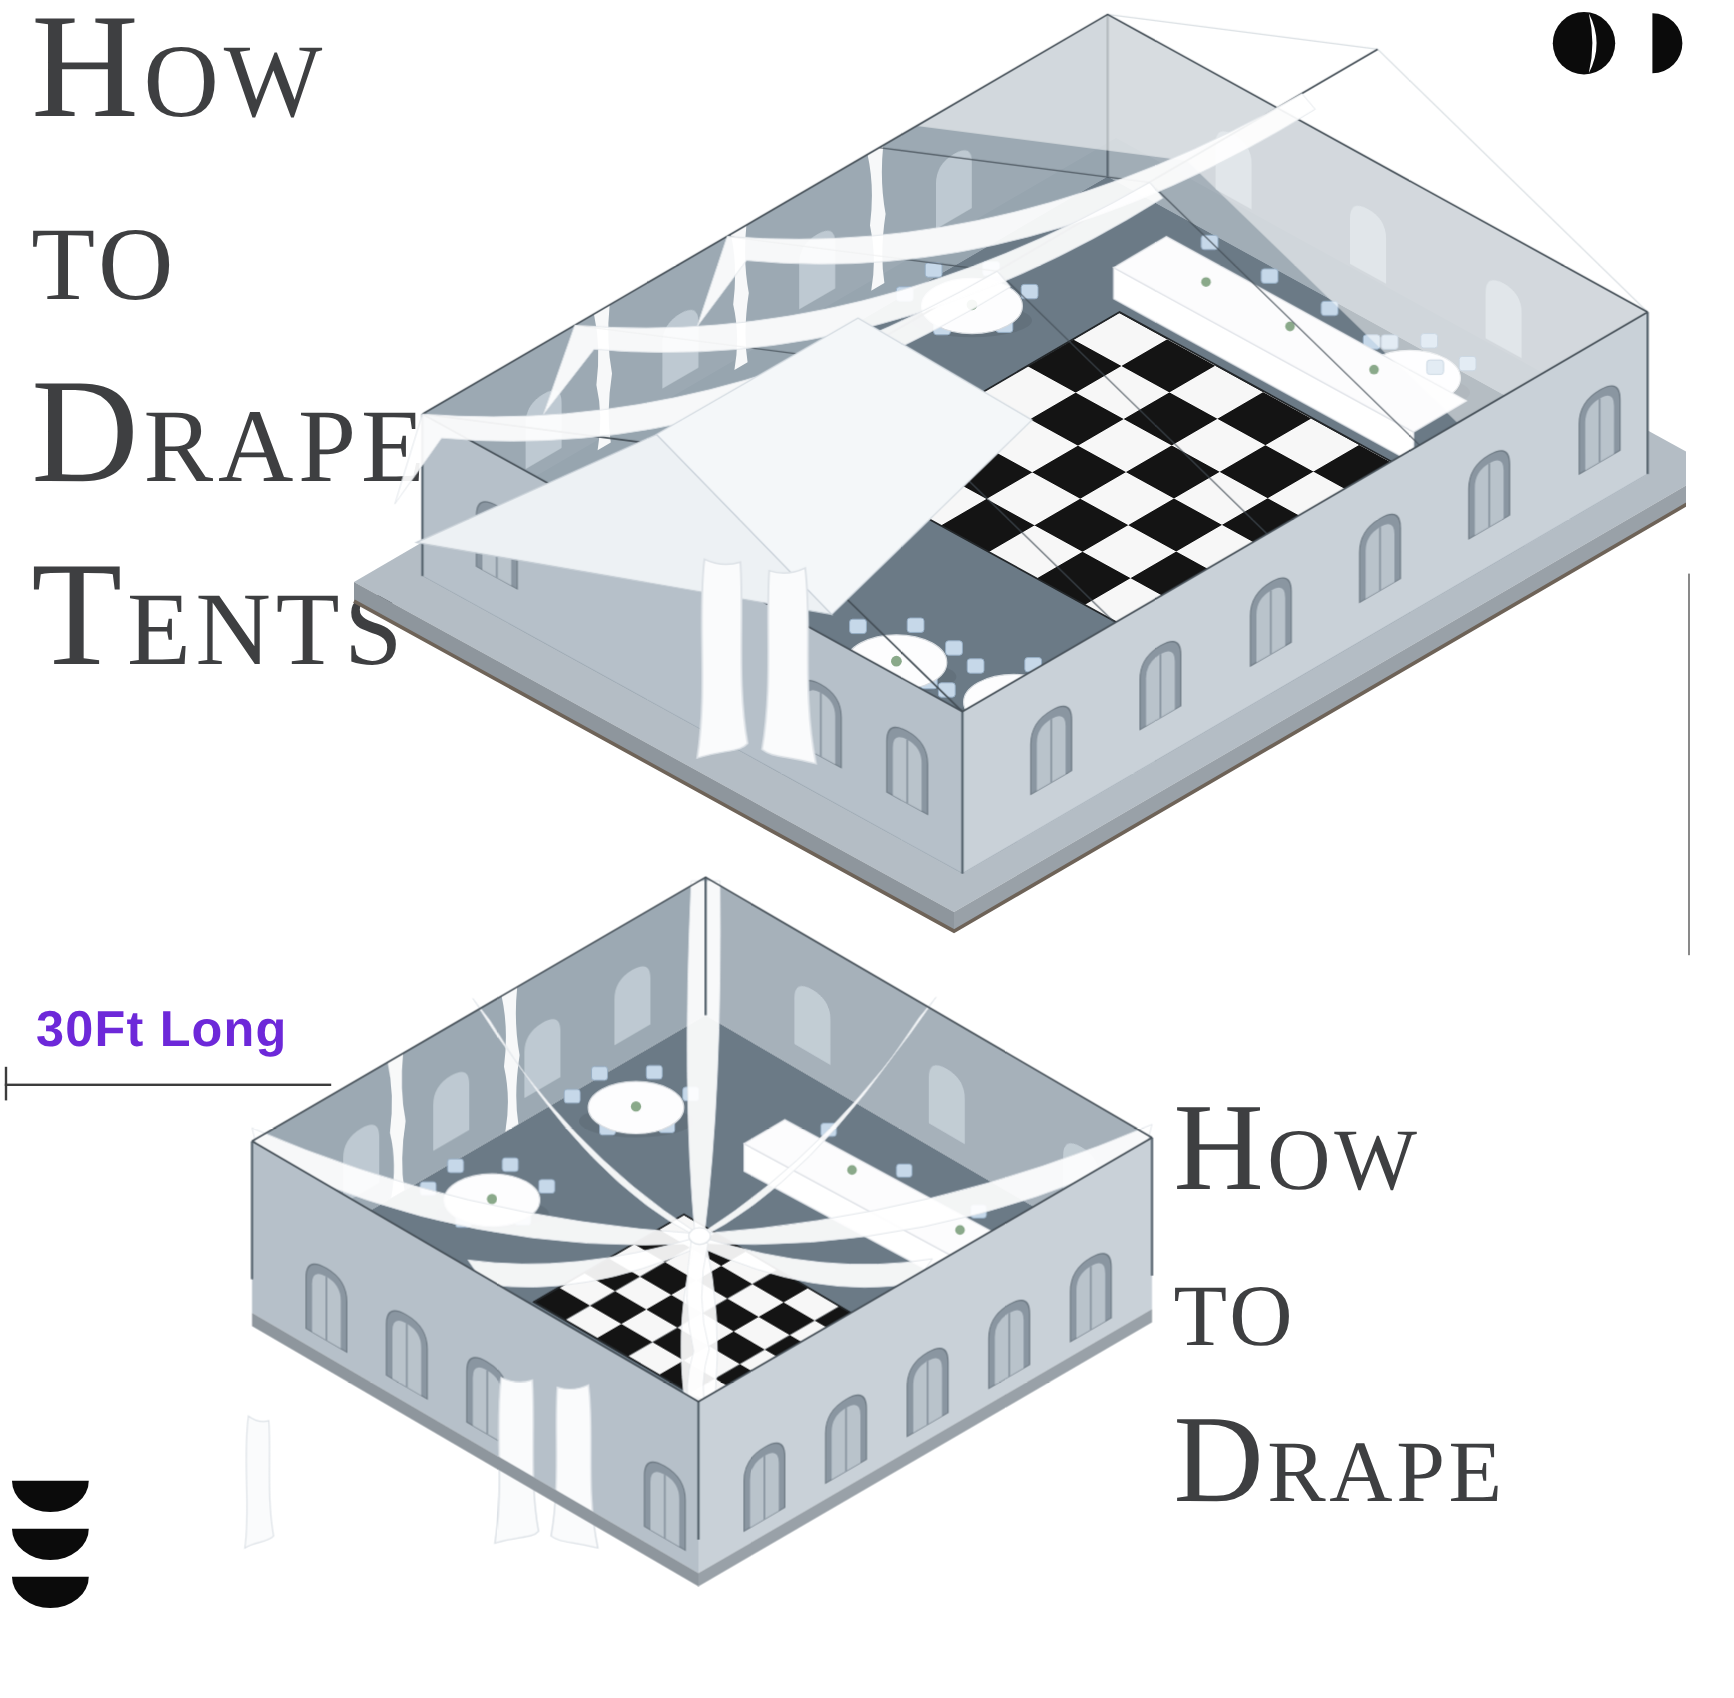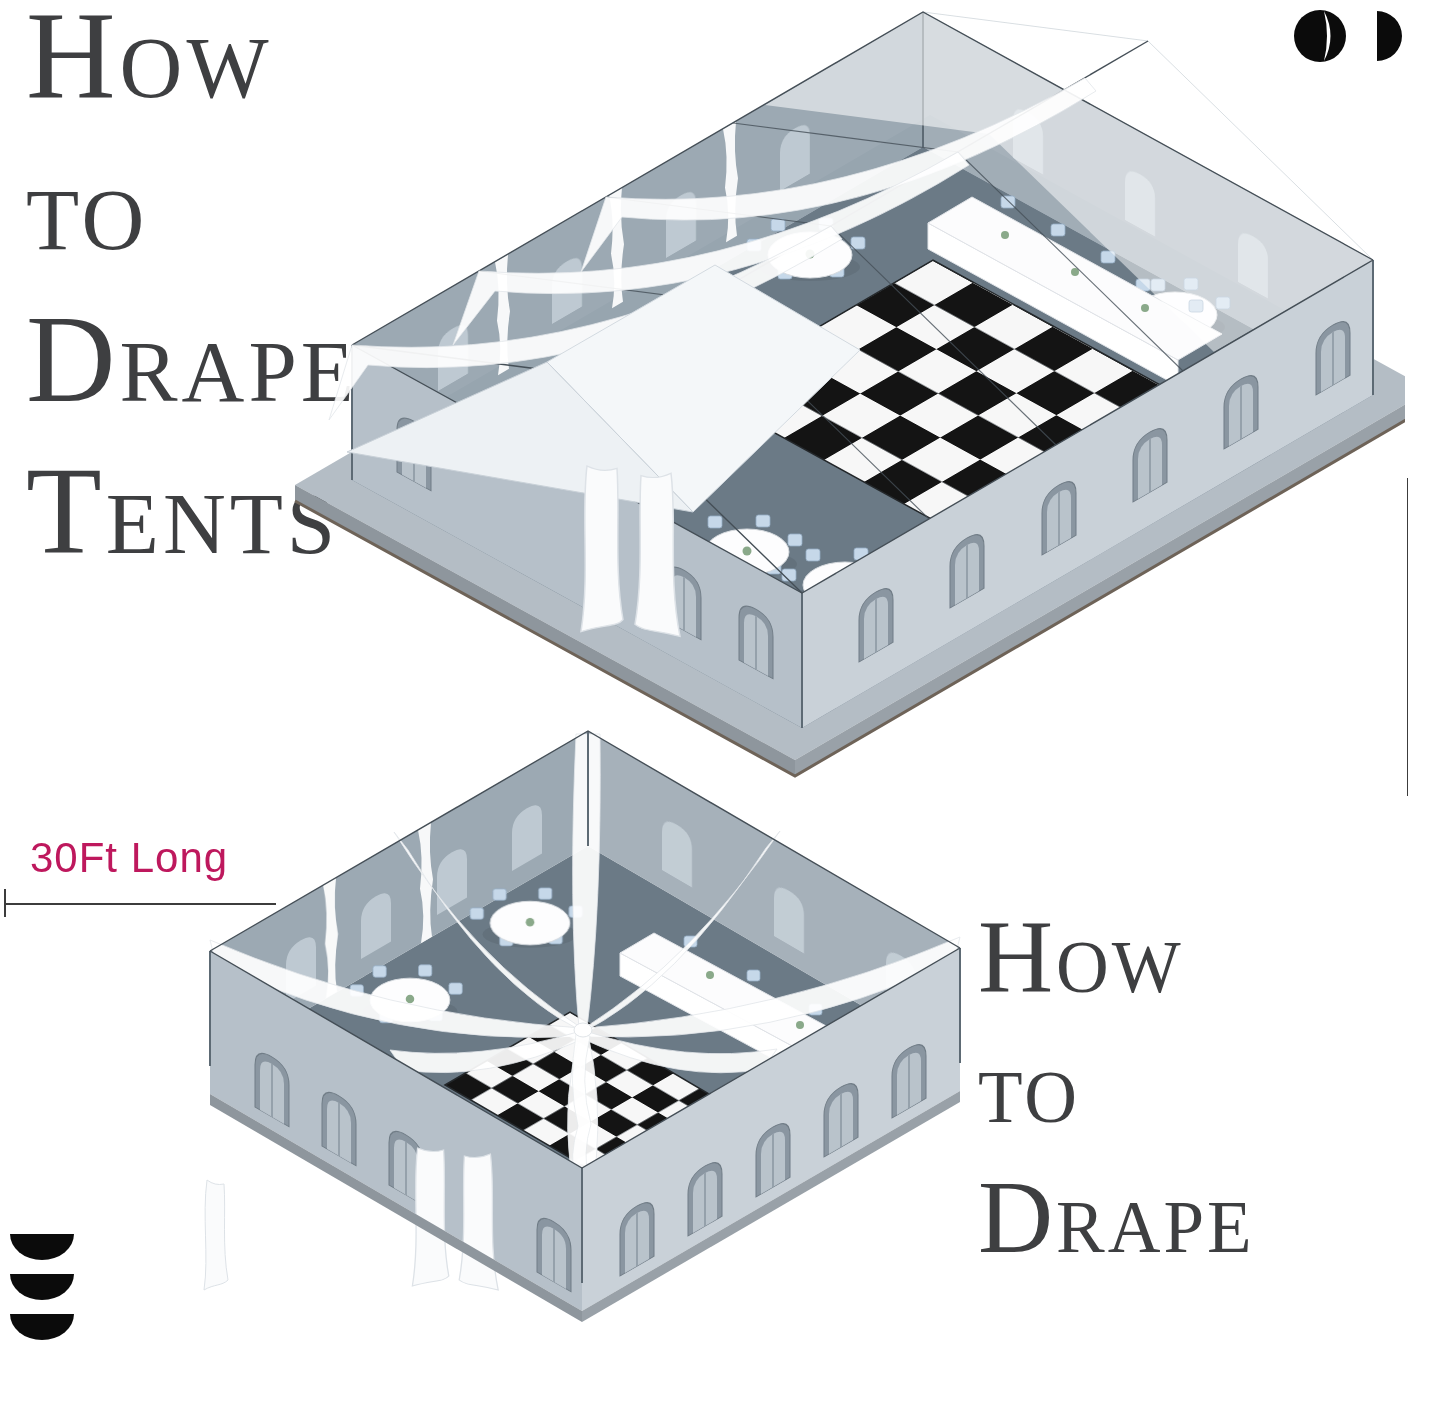--- a/index.html
+++ b/index.html
@@ -2,21 +2,21 @@
 <html><head>
 <meta charset="utf-8">
 <style>
   html,body{margin:0;padding:0;background:#fff;}
   .page{position:relative;width:1408px;height:1415px;background:#ffffff;overflow:hidden;
         font-family:"Liberation Sans",sans-serif;}
   .heading{position:absolute;font-family:"Liberation Serif",serif;font-variant:small-caps;
            color:#3e3f41;font-weight:400;}
   .heading-top{left:26px;top:-20px;font-size:124px;line-height:152px;letter-spacing:4px;}
   .heading-bottom{left:978px;top:892px;font-size:104px;line-height:130px;letter-spacing:3px;}
-  .dim-label{position:absolute;left:30px;top:834px;font-size:42px;color:#be185d;letter-spacing:1px;}
+  .dim-label{position:absolute;left:30px;top:834px;font-size:42px;color:#6d28d9;letter-spacing:1px;font-weight:bold;}
   .dim-line-h{position:absolute;left:4px;top:903px;width:272px;height:2px;background:#3c3c3c;}
   .dim-tick{position:absolute;left:4px;top:889px;width:2px;height:28px;background:#3c3c3c;}
   .dim-line-v{position:absolute;left:1407px;top:478px;width:2px;height:318px;background:#3c3c3c;}
   .illus{position:absolute;}
   .brand{position:absolute;}
   .chair{fill:#c6d8e9;stroke:#95adc4;stroke-width:.8;}
   .wire{stroke:#454f57;stroke-width:1.4;fill:none;}
   .post{stroke:#5d6a74;stroke-width:2;}
   .drape{fill:#ffffff;fill-opacity:.92;stroke:#e2e6ea;stroke-width:.8;}
 </style>

